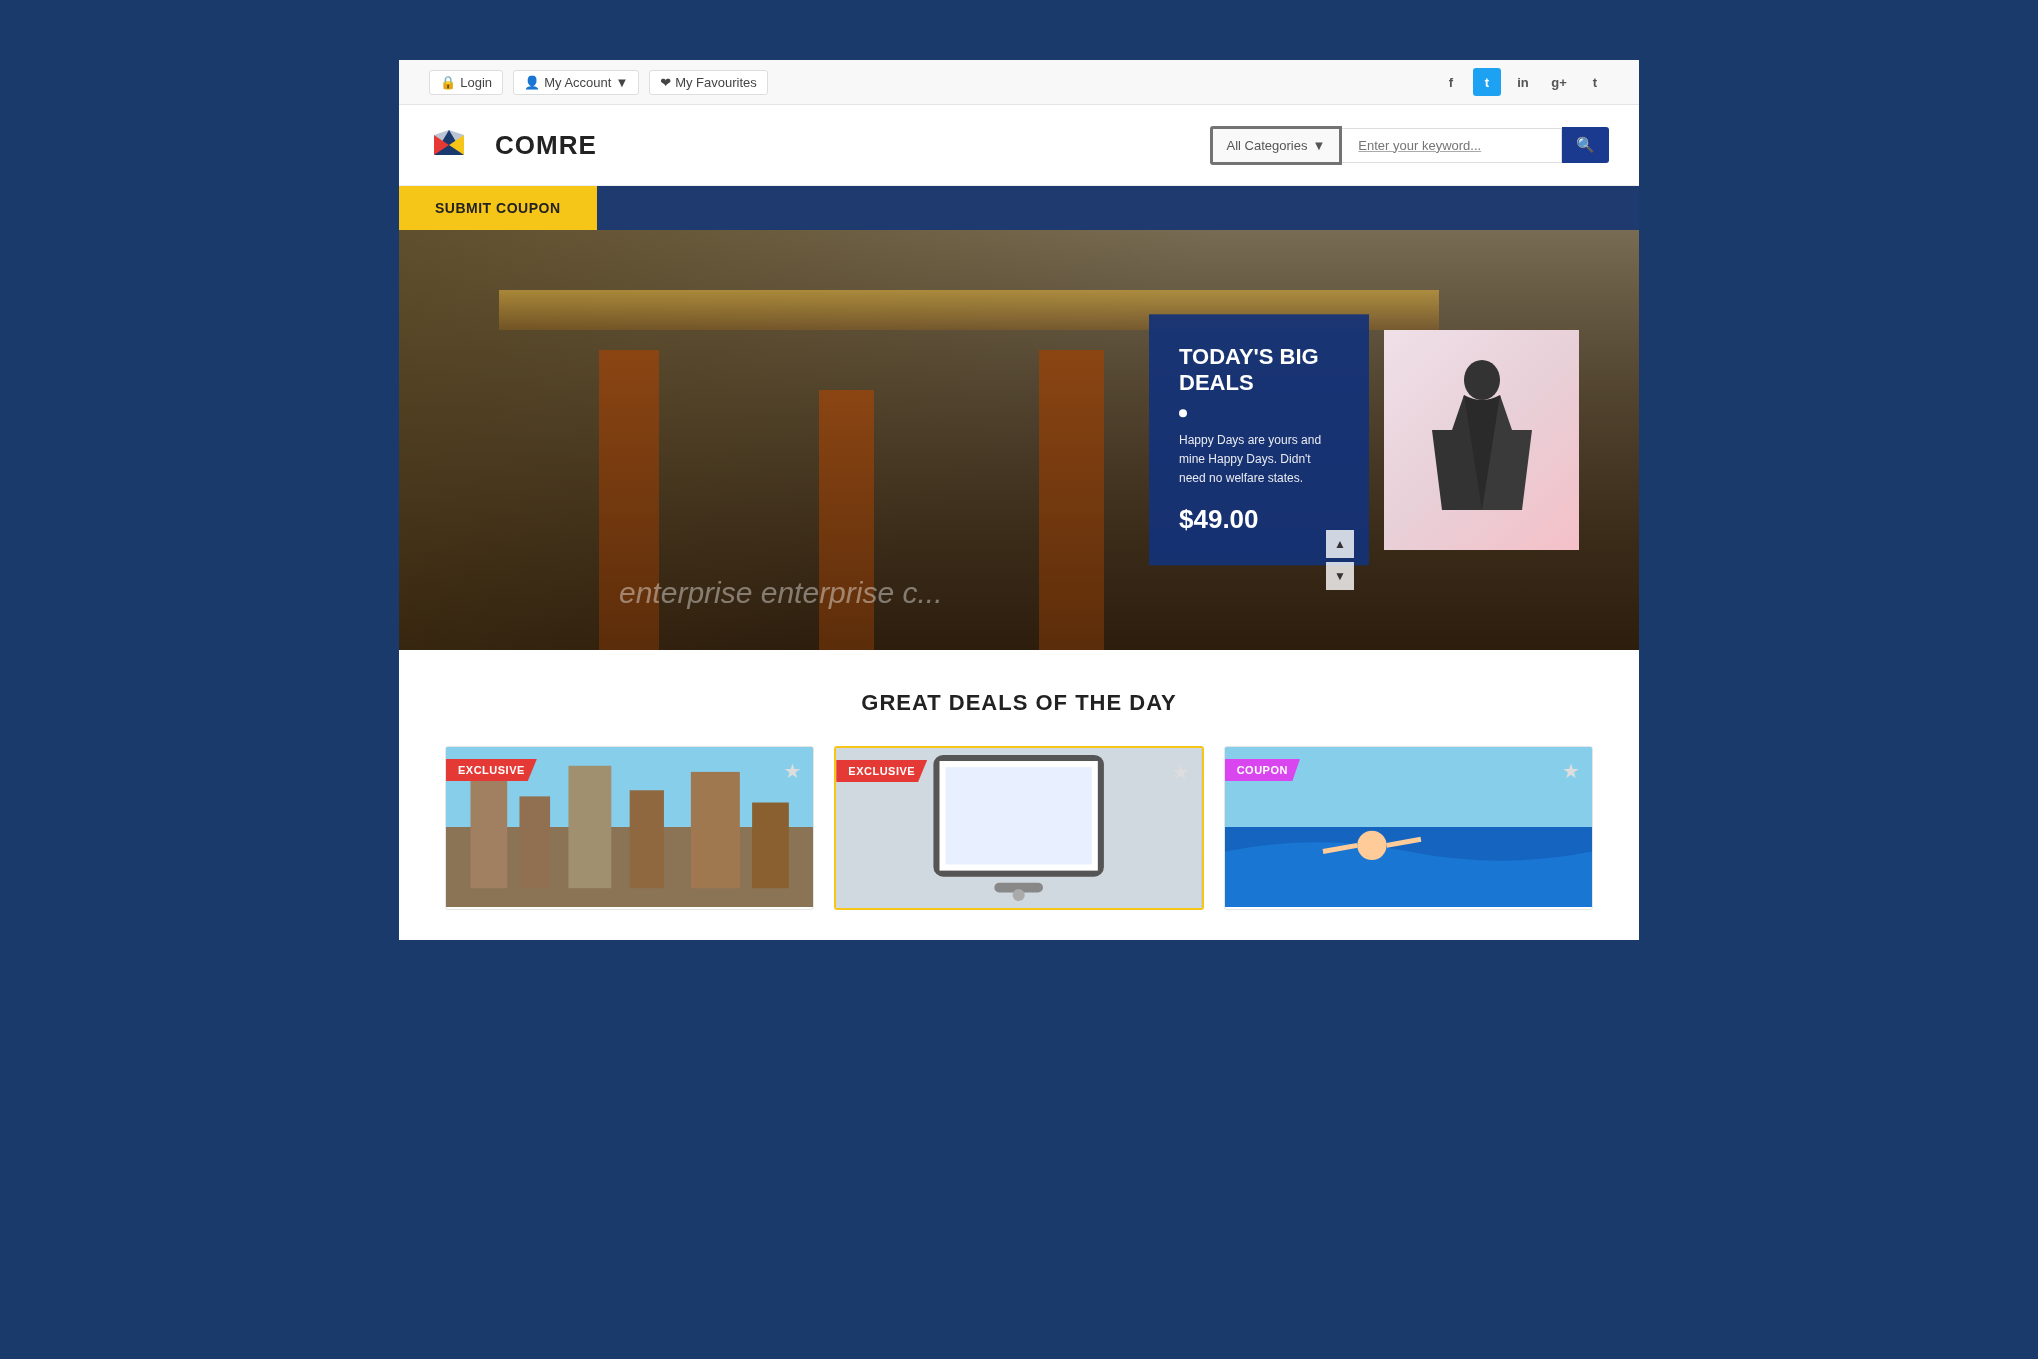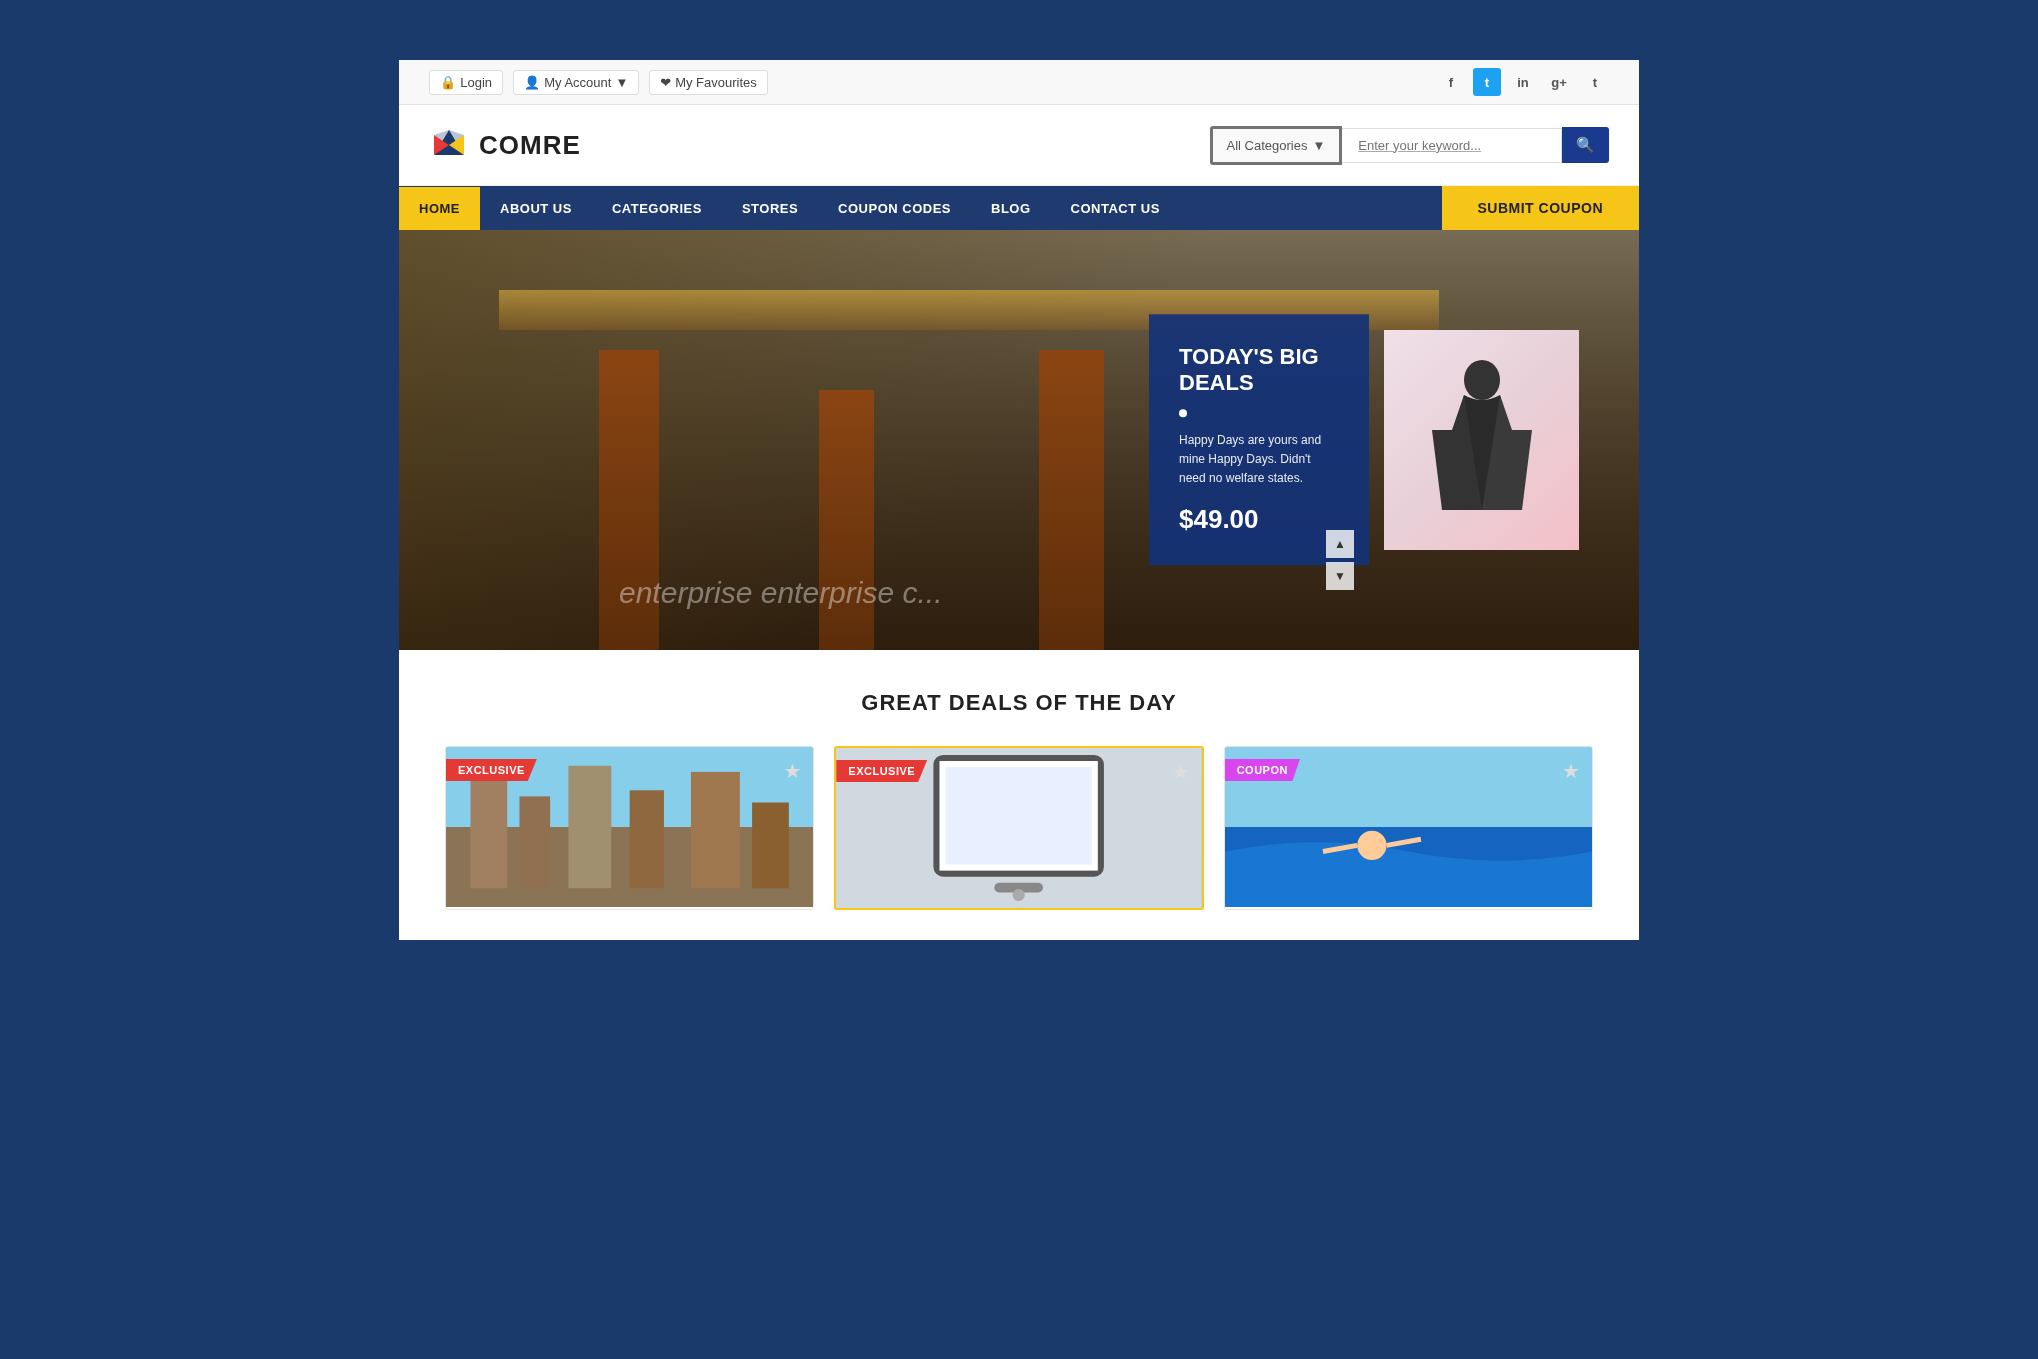--- a/index.html
+++ b/index.html
@@ -72,21 +72,21 @@
       background: #fff;
       padding: 20px 30px;
       display: flex;
       align-items: center;
       justify-content: space-between;
       border-bottom: 1px solid #eee;
     }
     .logo-area {
       display: flex;
       align-items: center;
-      gap: 10px;
+      gap: 26px;
     }
     .logo-icon {
       width: 40px;
       height: 40px;
     }
     .logo-text {
       font-size: 26px;
       font-weight: bold;
       color: #222;
       letter-spacing: 1px;
@@ -428,29 +428,20 @@
           <span>▼</span>
         </div>
         <input type="text" class="search-input" placeholder="Enter your keyword..." style="">
         <button class="search-btn">
           <span>🔍</span>
         </button>
       </div>
     </div>
 
     <div class="nav-bar">
-      <div class="nav-items">
-        <a class="nav-item active">HOME</a>
-        <a class="nav-item">ABOUT US</a>
-        <a class="nav-item">CATEGORIES</a>
-        <a class="nav-item">STORES</a>
-        <a class="nav-item">COUPON CODES</a>
-        <a class="nav-item">BLOG</a>
-        <a class="nav-item">CONTACT US</a>
-      </div>
       <button class="submit-coupon-btn">SUBMIT COUPON</button>
     </div>
 
     <div class="hero">
       <div class="hero-bg">
 
         <div class="expo-ceiling"></div>
         <div class="expo-col expo-col-1"></div>
         <div class="expo-col expo-col-2"></div>
         <div class="expo-col expo-col-3"></div>

